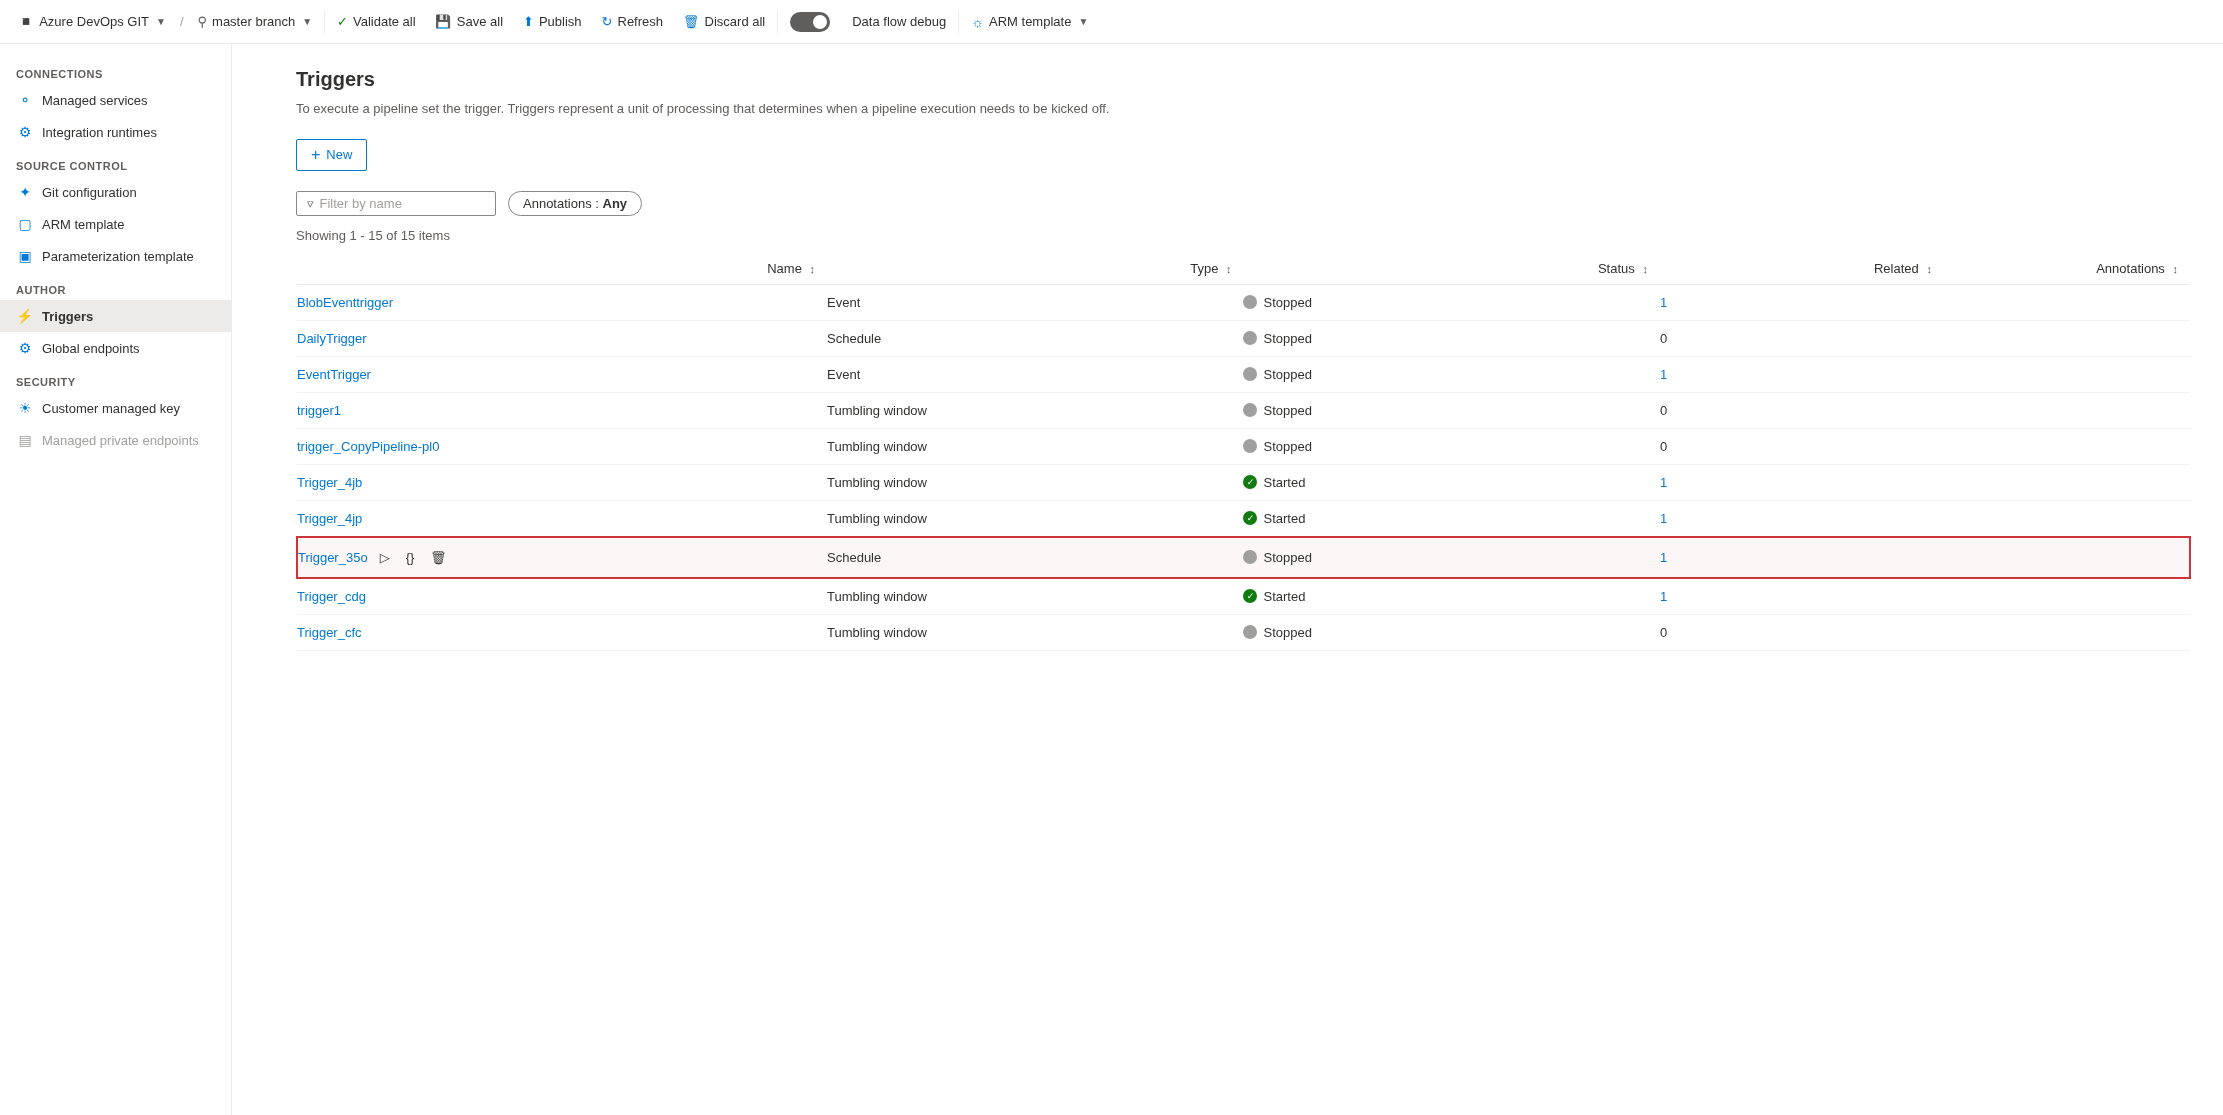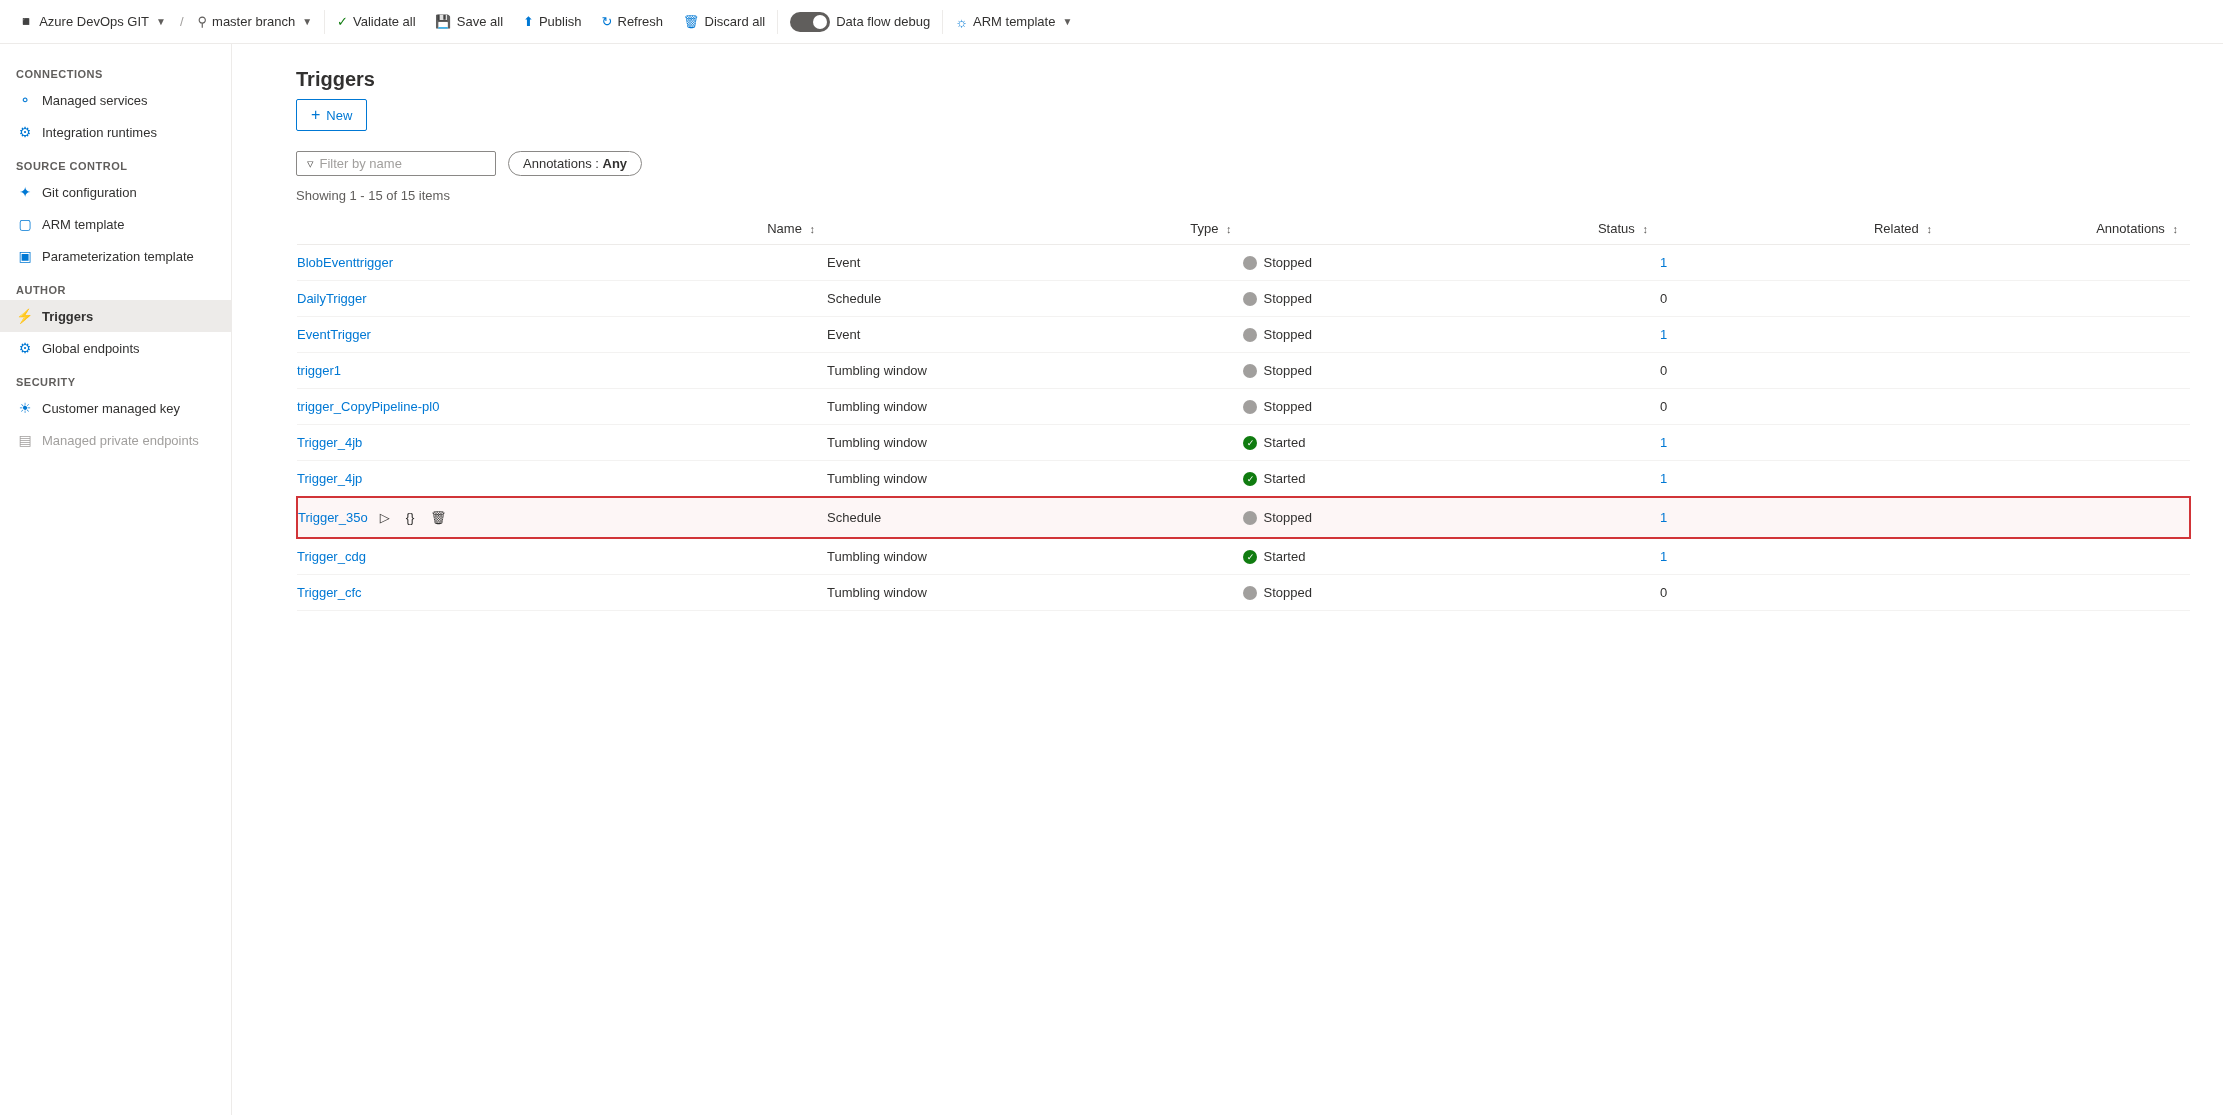--- a/index.html
+++ b/index.html
@@ -30,21 +30,21 @@
     .topbar-divider {
       width: 1px;
       height: 24px;
       background: #edebe9;
       margin: 0 2px;
     }
     .topbar-chevron { font-size: 10px; color: #605e5c; margin-left: 2px; }
     .toggle-switch {
       display: inline-flex;
       align-items: center;
-      gap: 6px;
+      gap: 22px;
     }
     .toggle-track {
       width: 40px;
       height: 20px;
       background: #605e5c;
       border-radius: 10px;
       position: relative;
       cursor: pointer;
     }
     .toggle-thumb {
@@ -361,20 +361,21 @@
     <div class="sidebar-item">
       <span class="sidebar-item-icon disabled">▤</span>
       <span style="color:#a19f9d;">Managed private endpoints</span>
     </div>
 
   </div>
 
   <div class="main">
 
     <div class="page-title">Triggers</div>
+    <div class="page-desc">To execute a pipeline set the trigger. Triggers represent a unit of processing that determines when a pipeline execution needs to be kicked off.</div>
 
     <button class="new-btn">
       <span style="font-size:16px;font-weight:300;">+</span>
       <span>New</span>
     </button>
 
     <div class="filter-bar">
       <div class="filter-input">
         <span class="filter-icon">▿</span>
         <input type="text" placeholder="Filter by name" style="">

